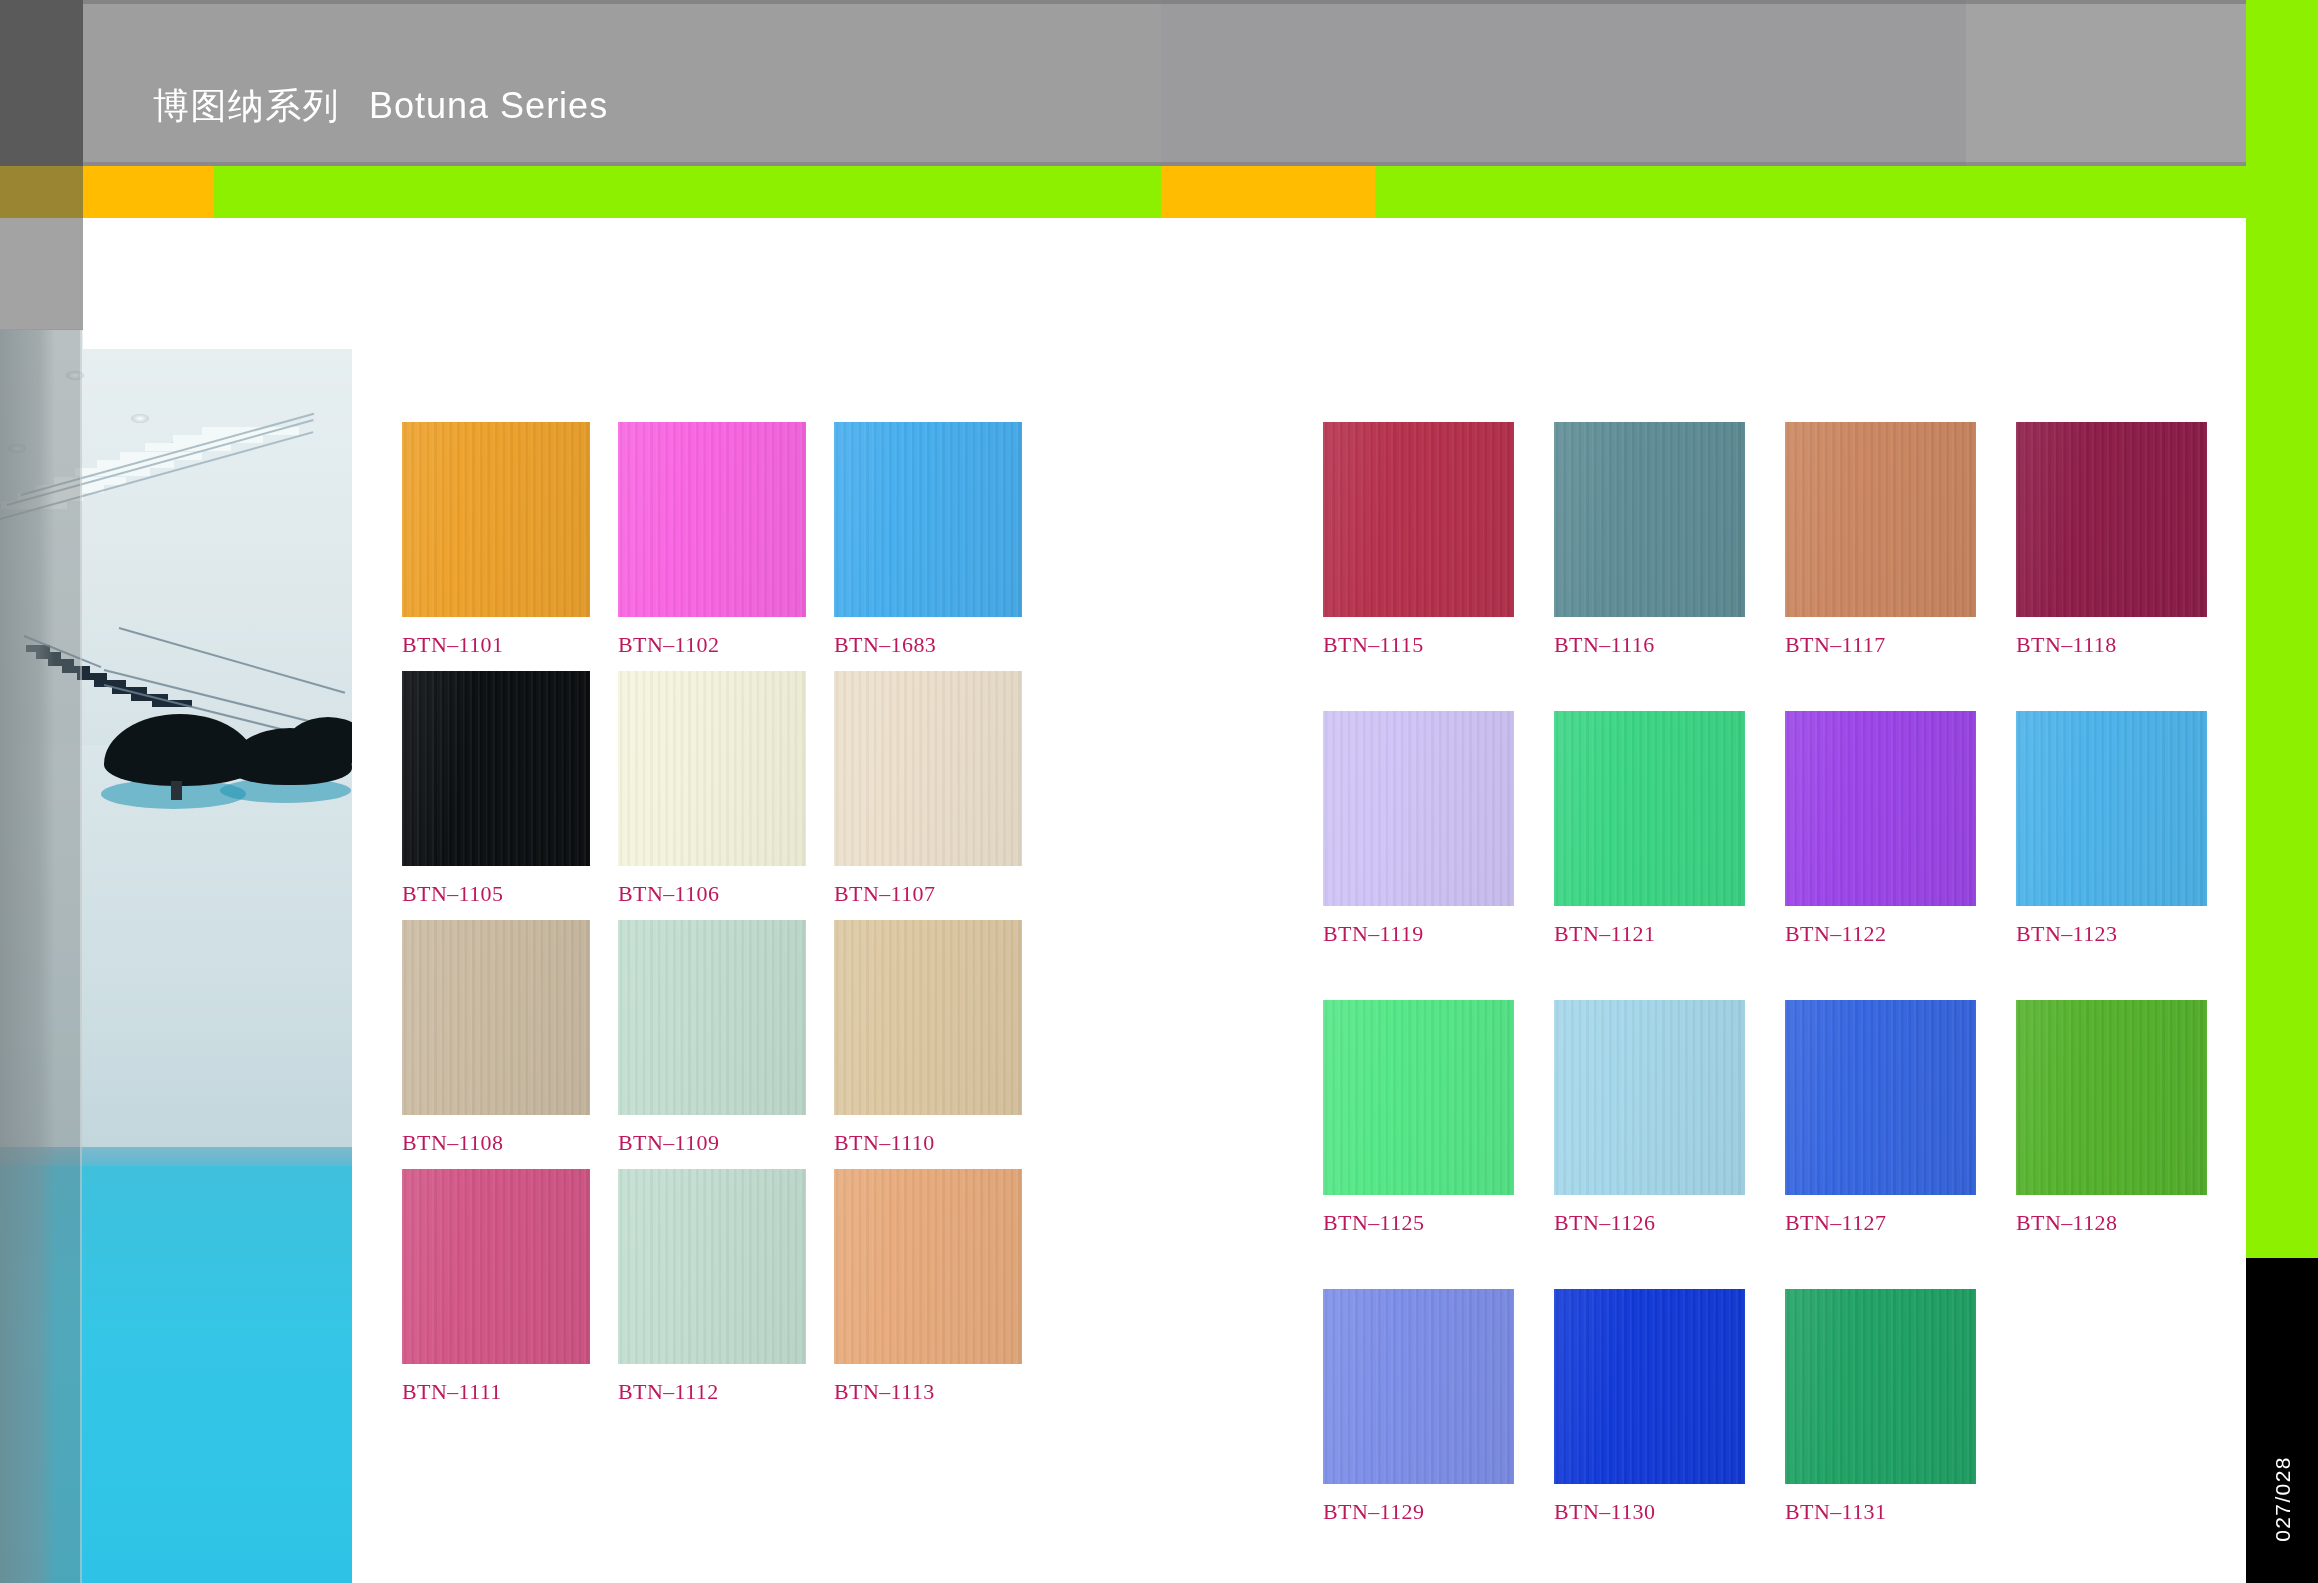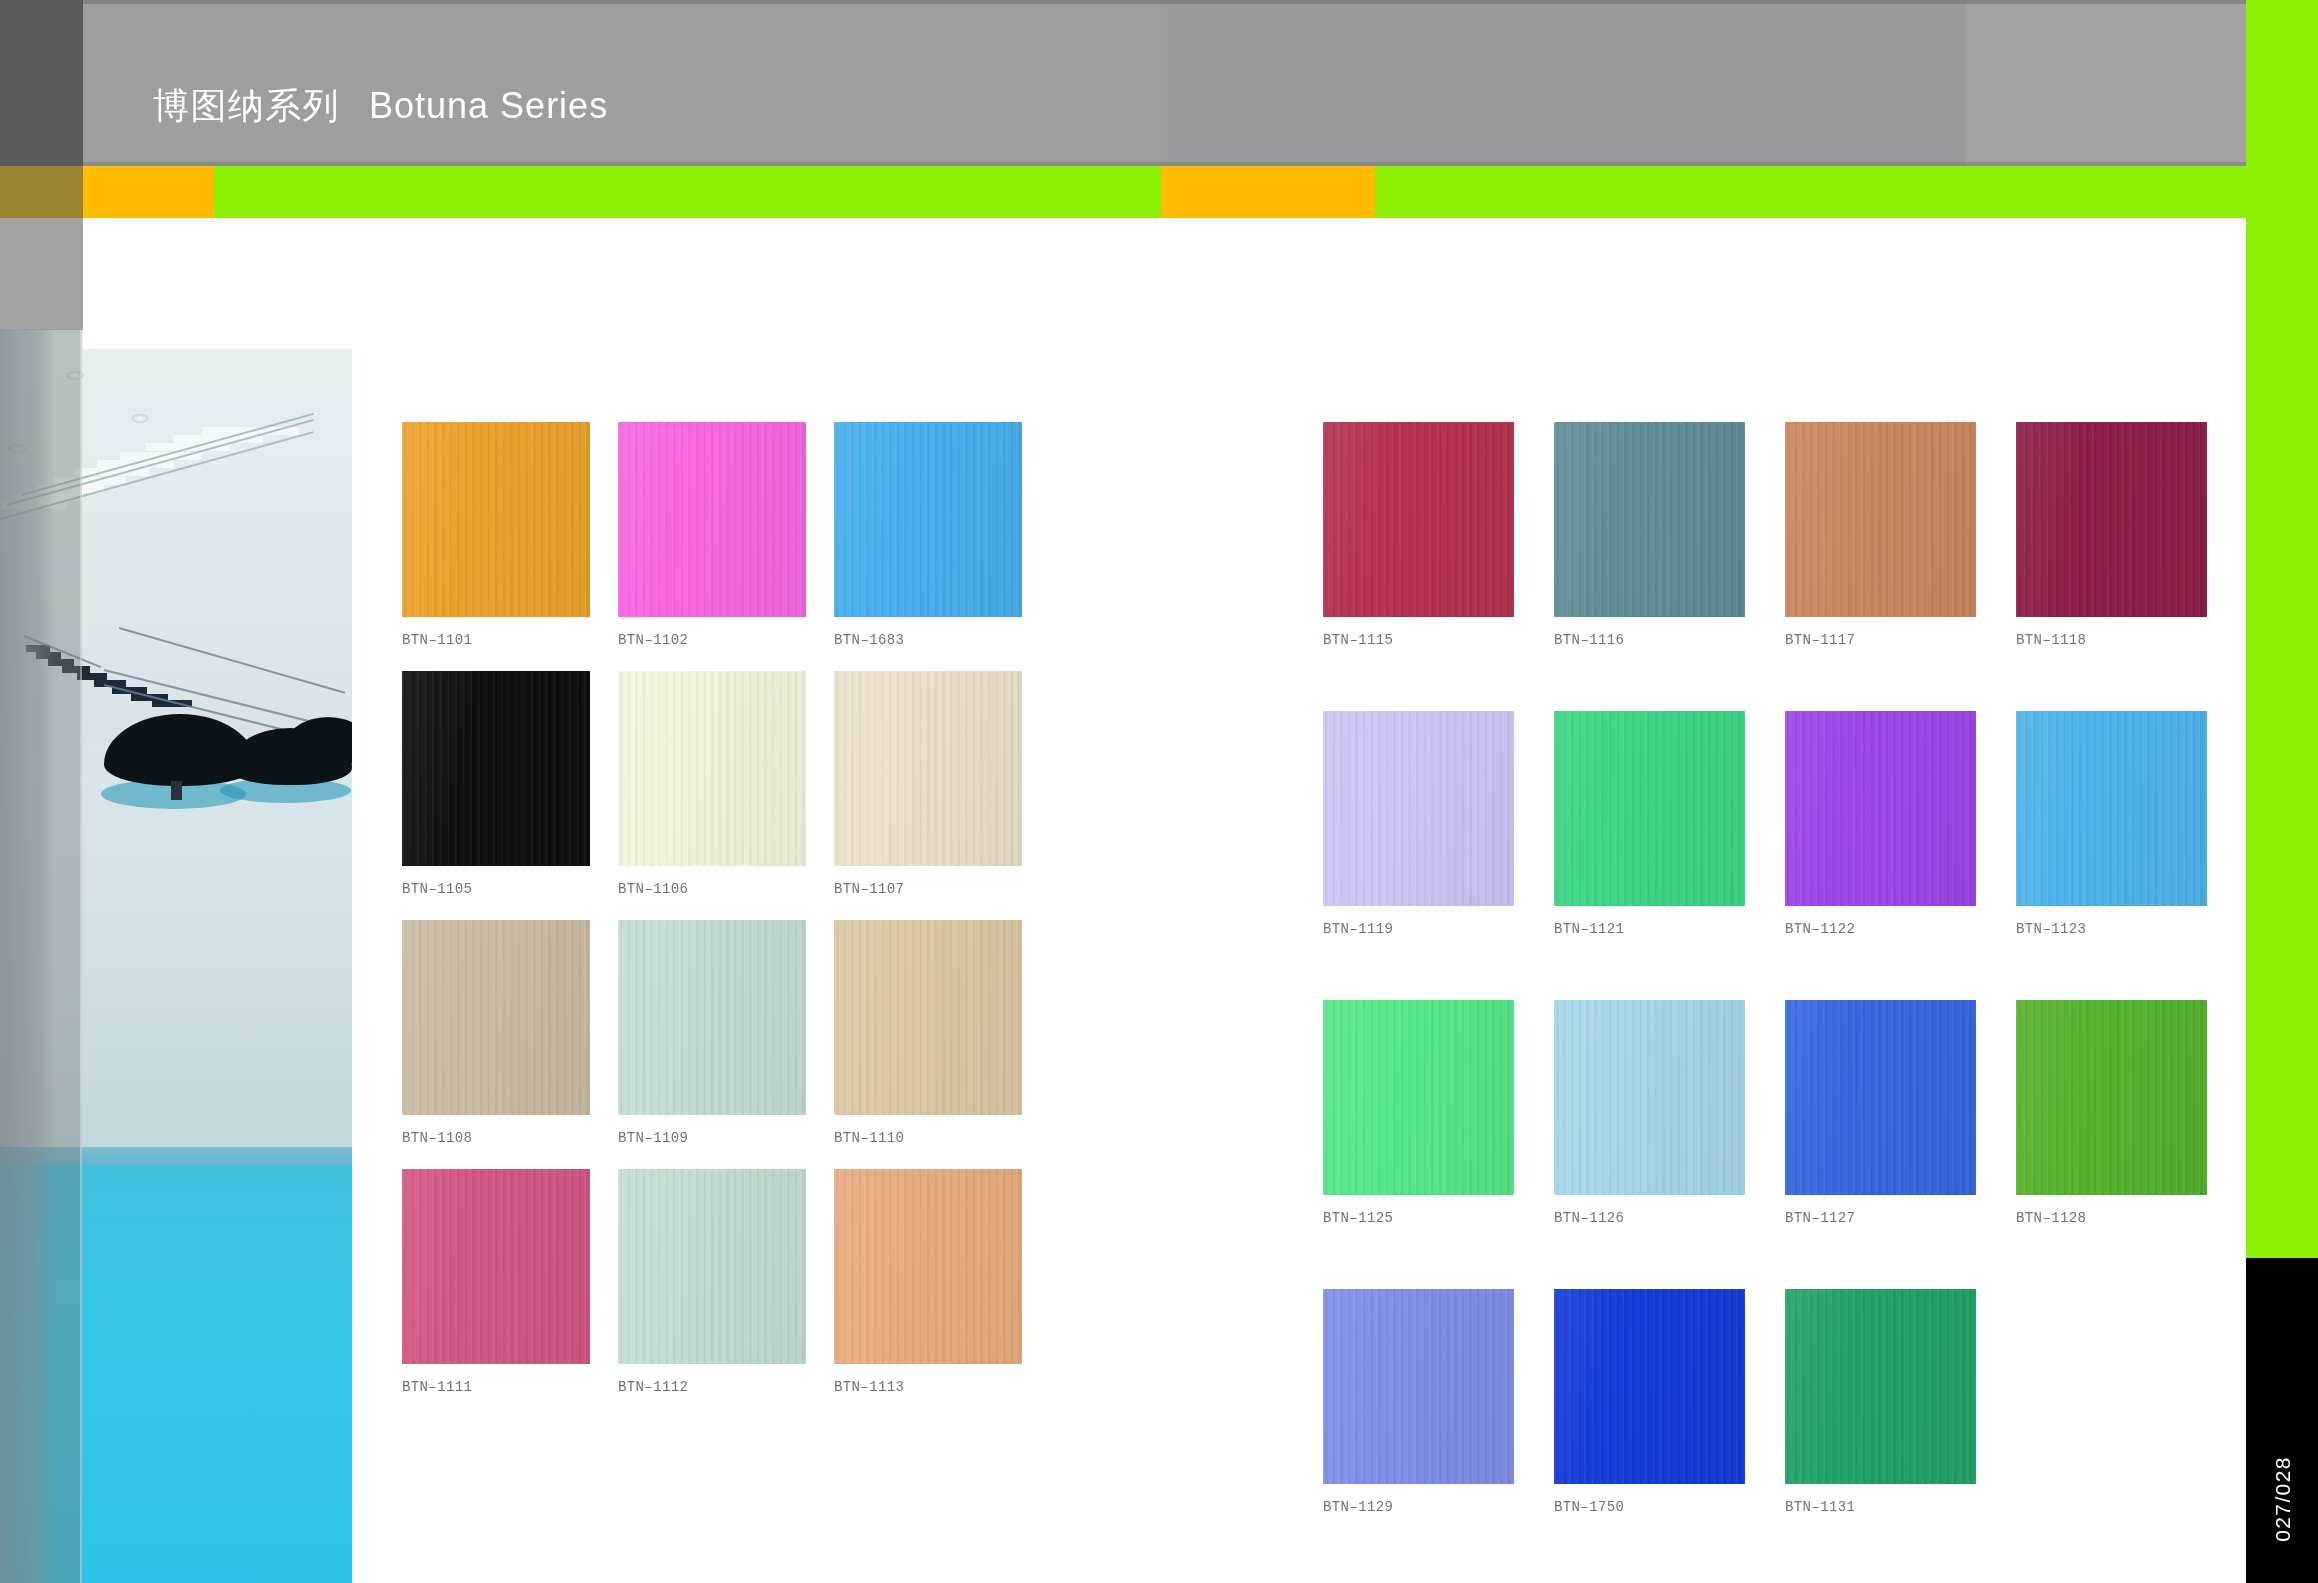--- a/index.html
+++ b/index.html
@@ -100,22 +100,22 @@
     background:repeating-linear-gradient(90deg,
       rgba(255,255,255,.055) 0px, rgba(255,255,255,.055) 1.4px,
       rgba(0,0,0,.035) 2.1px, rgba(0,0,0,.035) 4.1px,
       rgba(255,255,255,.02) 4.8px, rgba(255,255,255,.02) 7.6px);
   }
   .chip::before{
     content:""; position:absolute; inset:0; pointer-events:none;
     background:linear-gradient(100deg,rgba(255,255,255,.08) 0%,rgba(255,255,255,0) 35%,rgba(0,0,0,.05) 100%);
   }
   .chip-label {
-    margin-top:15px; font-size:14px; color:#737373; letter-spacing:0.4px;
-    font-family:Liberation Mono, monospace;
+    margin-top:15px; font-size:22px; color:#be185d; letter-spacing:0.4px;
+    font-family:Liberation Serif, serif;
   }
 </style>
 </head>
 <body>
 
 <div class="header-wrap">
   <div class="hdr-dark"></div>
   <div class="hdr-grayA"></div>
   <div class="hdr-grayB"></div>
   <div class="hdr-grayC"></div>
@@ -292,21 +292,21 @@
     <div class="cell">
       <div class="chip" style="background: rgb(84, 178, 43);"></div>
       <div class="chip-label">BTN–1128</div>
     </div>
     <div class="cell">
       <div class="chip" style="background: rgb(125, 142, 232);"></div>
       <div class="chip-label">BTN–1129</div>
     </div>
     <div class="cell">
       <div class="chip" style="background: rgb(17, 57, 216);"></div>
-      <div class="chip-label">BTN–1750</div>
+      <div class="chip-label">BTN–1130</div>
     </div>
     <div class="cell">
       <div class="chip" style="background: rgb(31, 162, 100);"></div>
       <div class="chip-label">BTN–1131</div>
     </div>
   </div>
 
 <div class="right-green"></div>
 <div class="right-black"></div>
 <div class="page-num">

